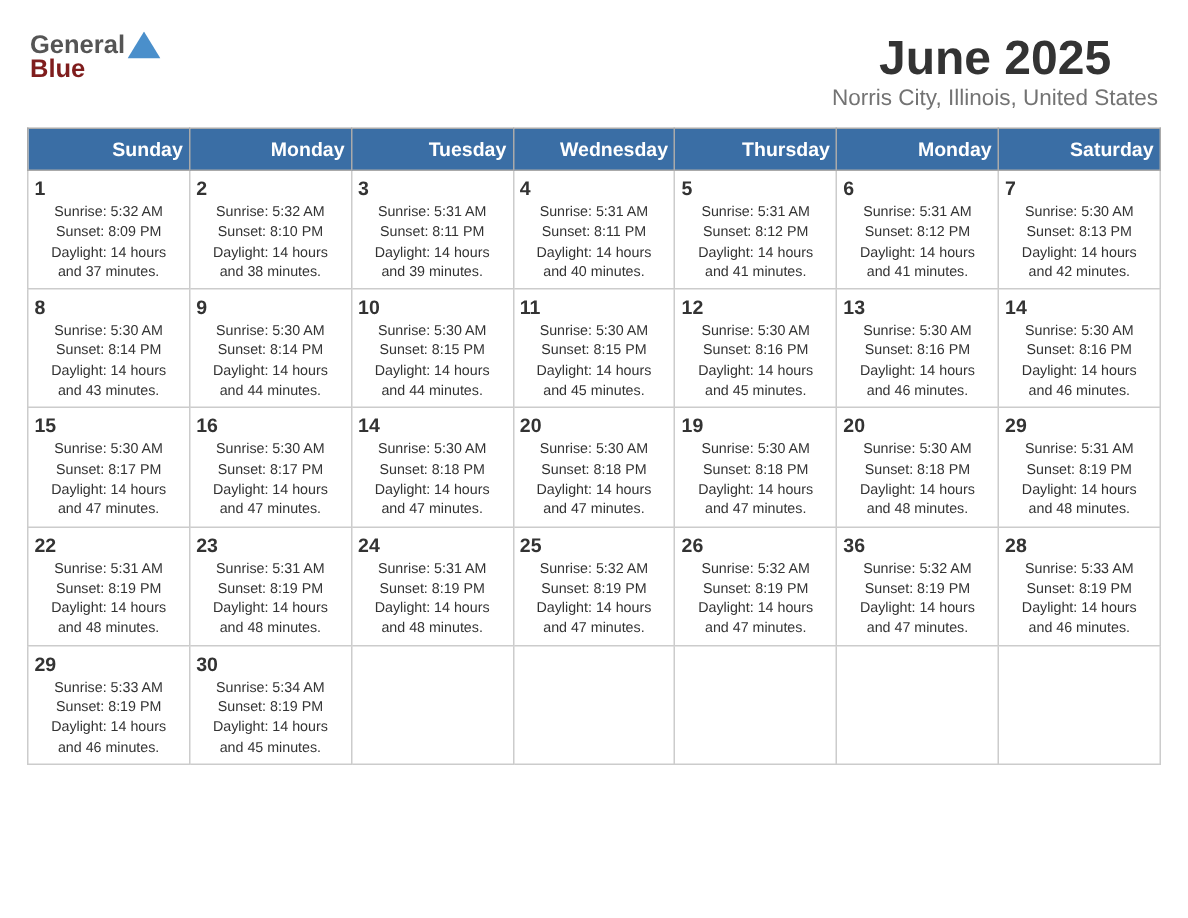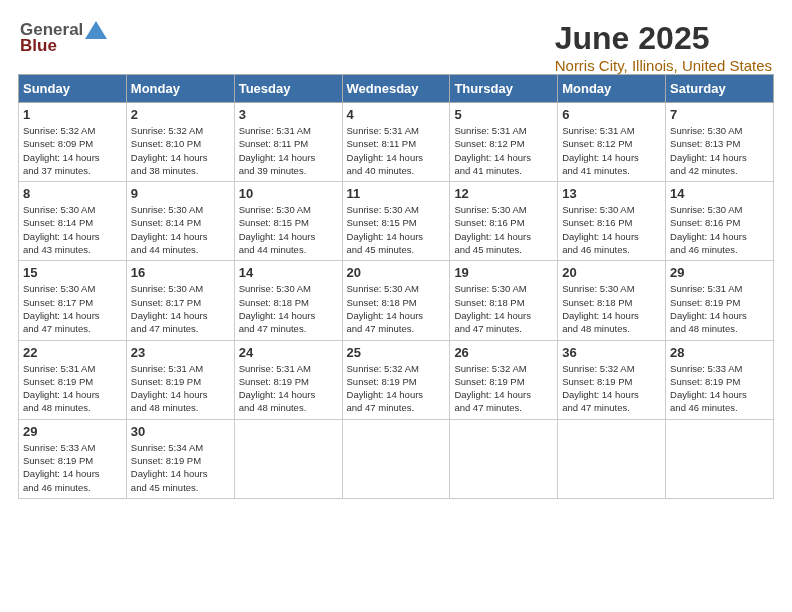--- a/index.html
+++ b/index.html
@@ -7,53 +7,53 @@
       font-family: Arial, sans-serif;
       background: #fff;
       width: 792px;
       min-height: 612px;
       padding: 10px;
     }
     .header-area {
       display: flex;
       justify-content: space-between;
       align-items: flex-start;
-      padding: 10px 10px 0 10px;
+      padding: 10px 10px 11px 10px;
     }
     .logo {
       display: flex;
       flex-direction: column;
       align-items: flex-start;
     }
     .title-area {
-      text-align: left;
+      text-align: center;
     }
     .month-title {
       font-size: 32px;
       font-weight: bold;
       color: #333;
     }
     .location-title {
       font-size: 15px;
-      color: #a16207;
+      color: #737373;
     }
     .calendar {
       width: 100%;
       border-collapse: collapse;
       margin: 0 8px;
       width: calc(100% - 16px);
     }
     .calendar th {
       background-color: #3a6ea5;
       color: #fff;
       font-size: 13px;
       font-weight: bold;
       padding: 6px 4px;
       border: 1px solid #aaa;
-      text-align: left;
+      text-align: right;
     }
     .calendar td {
       border: 1px solid #ccc;
       vertical-align: top;
       padding: 4px 4px;
       font-size: 10px;
       color: #333;
       width: 14.28%;
       background: #fff;
       min-height: 80px;
@@ -61,20 +61,21 @@
     .day-num {
       font-size: 13px;
       font-weight: bold;
       display: block;
       margin-bottom: 2px;
     }
     .day-info {
       font-size: 9.5px;
       line-height: 1.4;
       color: #333;
+      text-align: center;
     }
     .empty-cell {
       background: #f5f5f5;
     }
     .logo-row {
       display: flex;
       align-items: center;
     }
     .logo-text-general { color: #555; font-size: 17px; font-weight: bold; }
     .logo-text-blue { color: #7f1d1d; font-size: 17px; font-weight: bold; }

